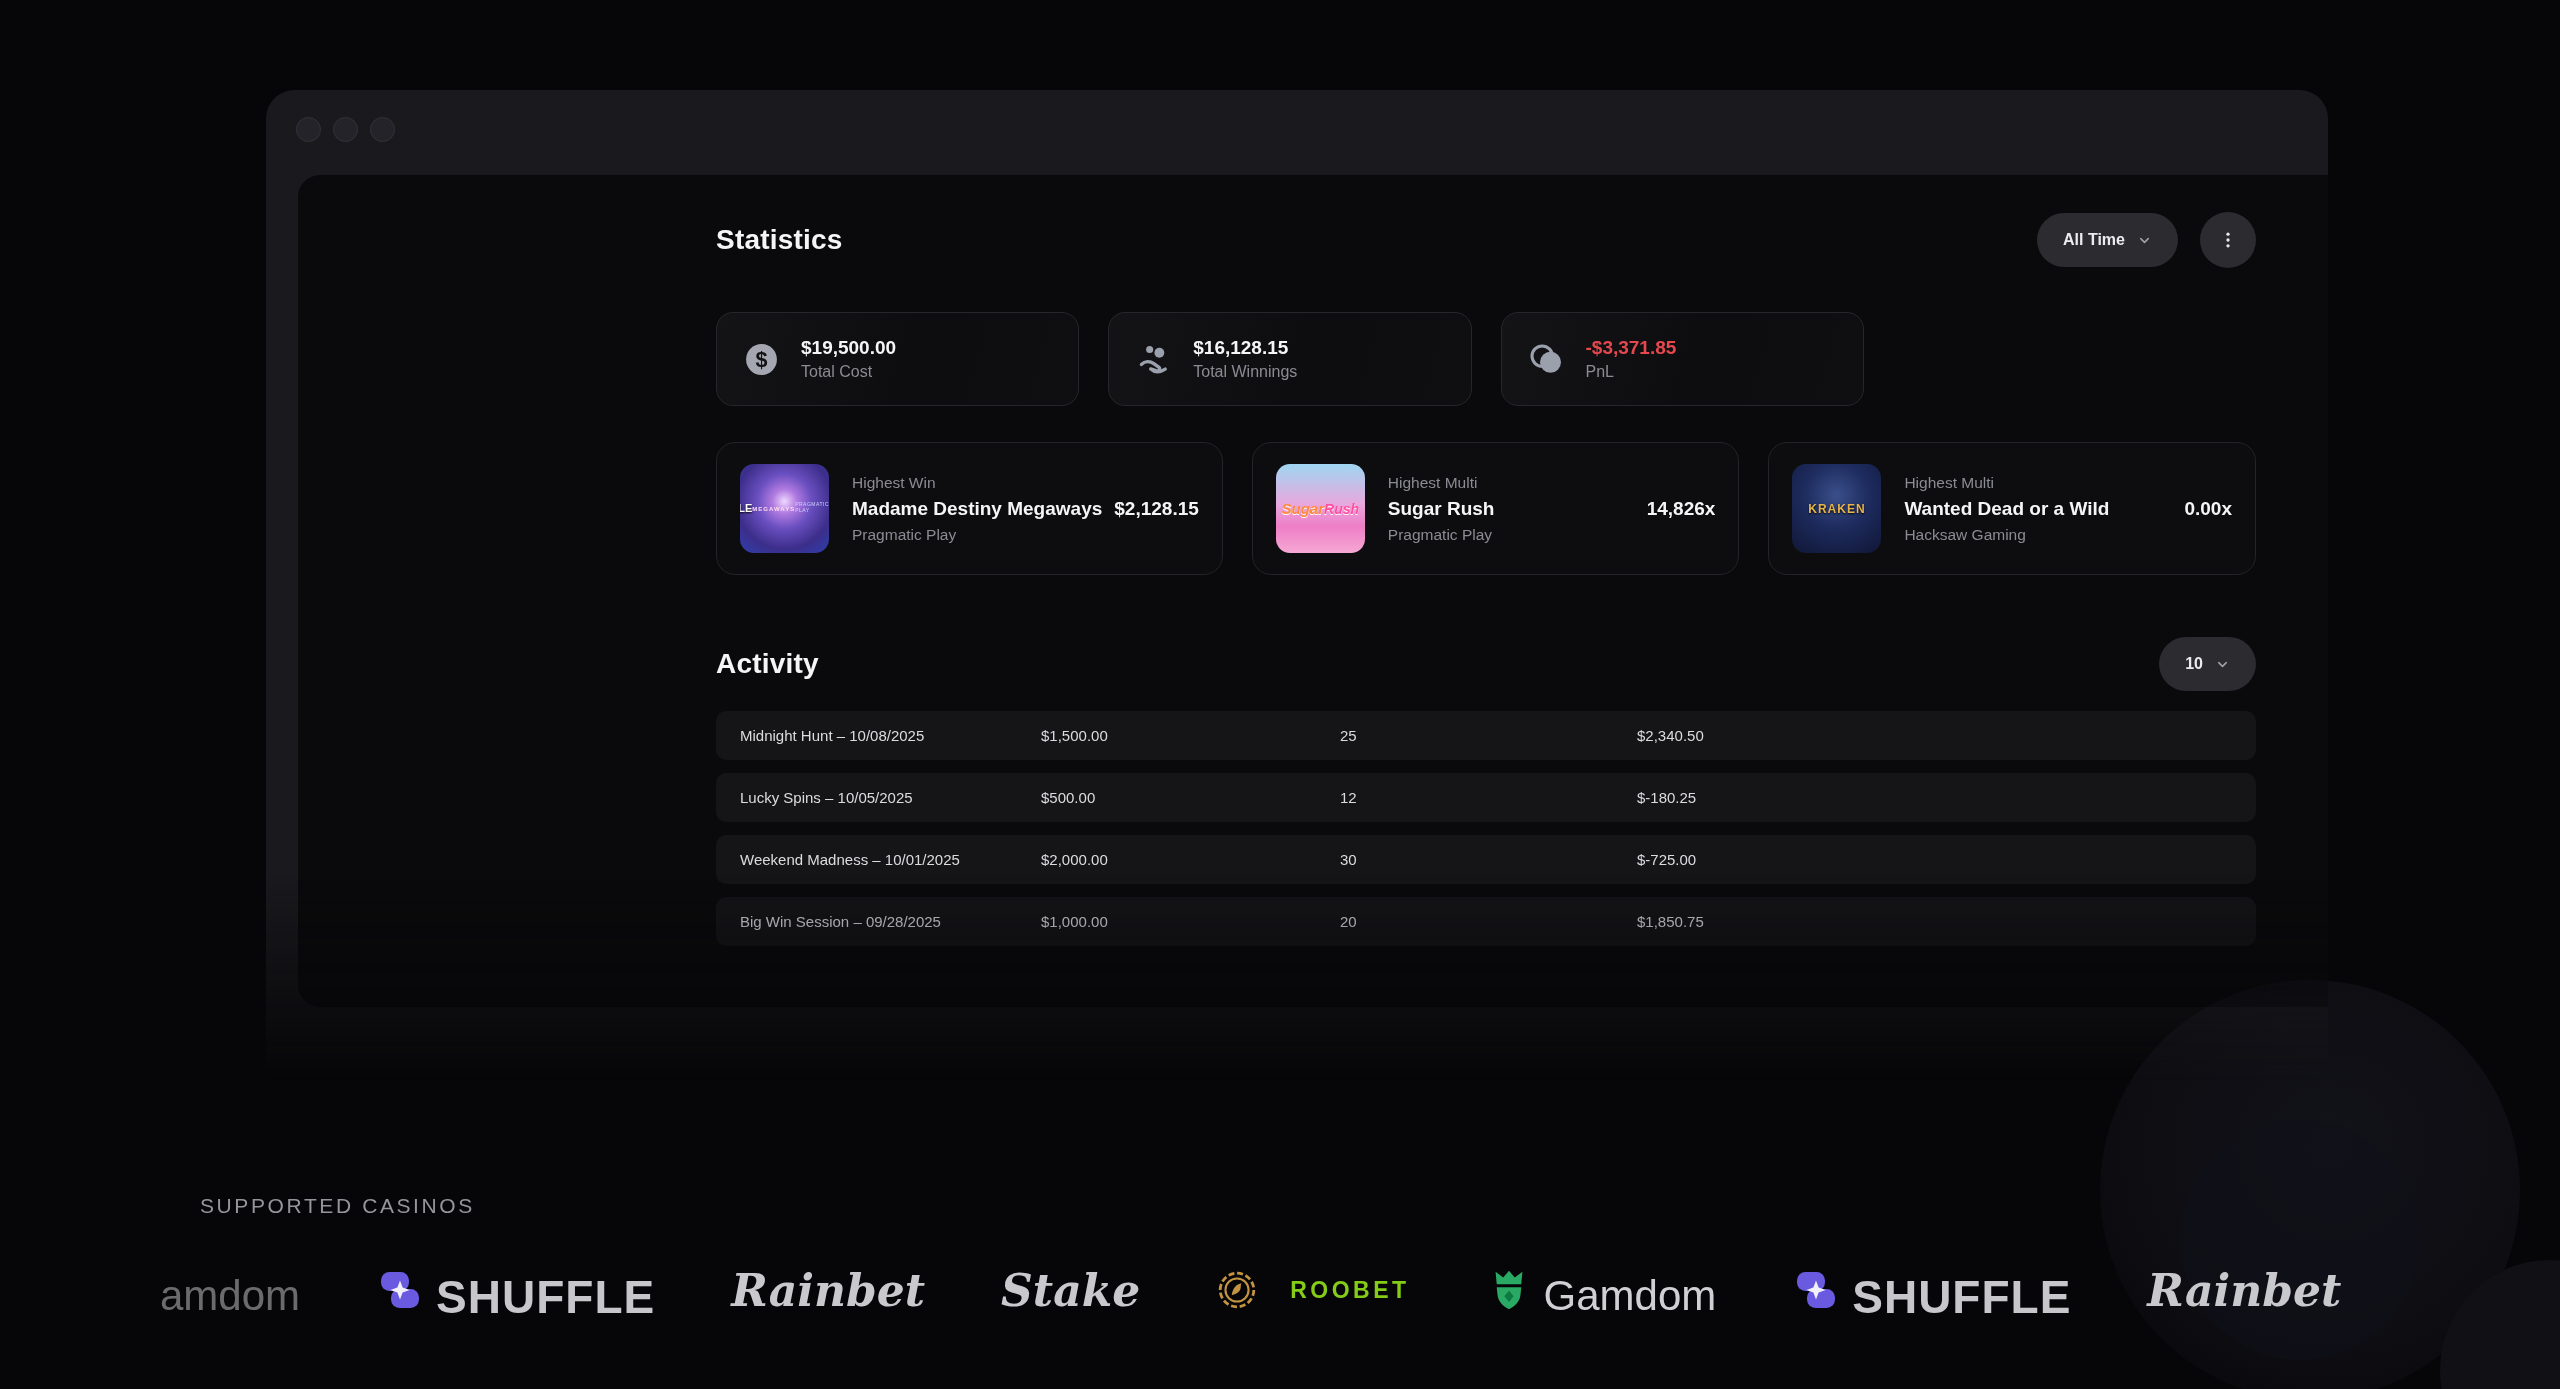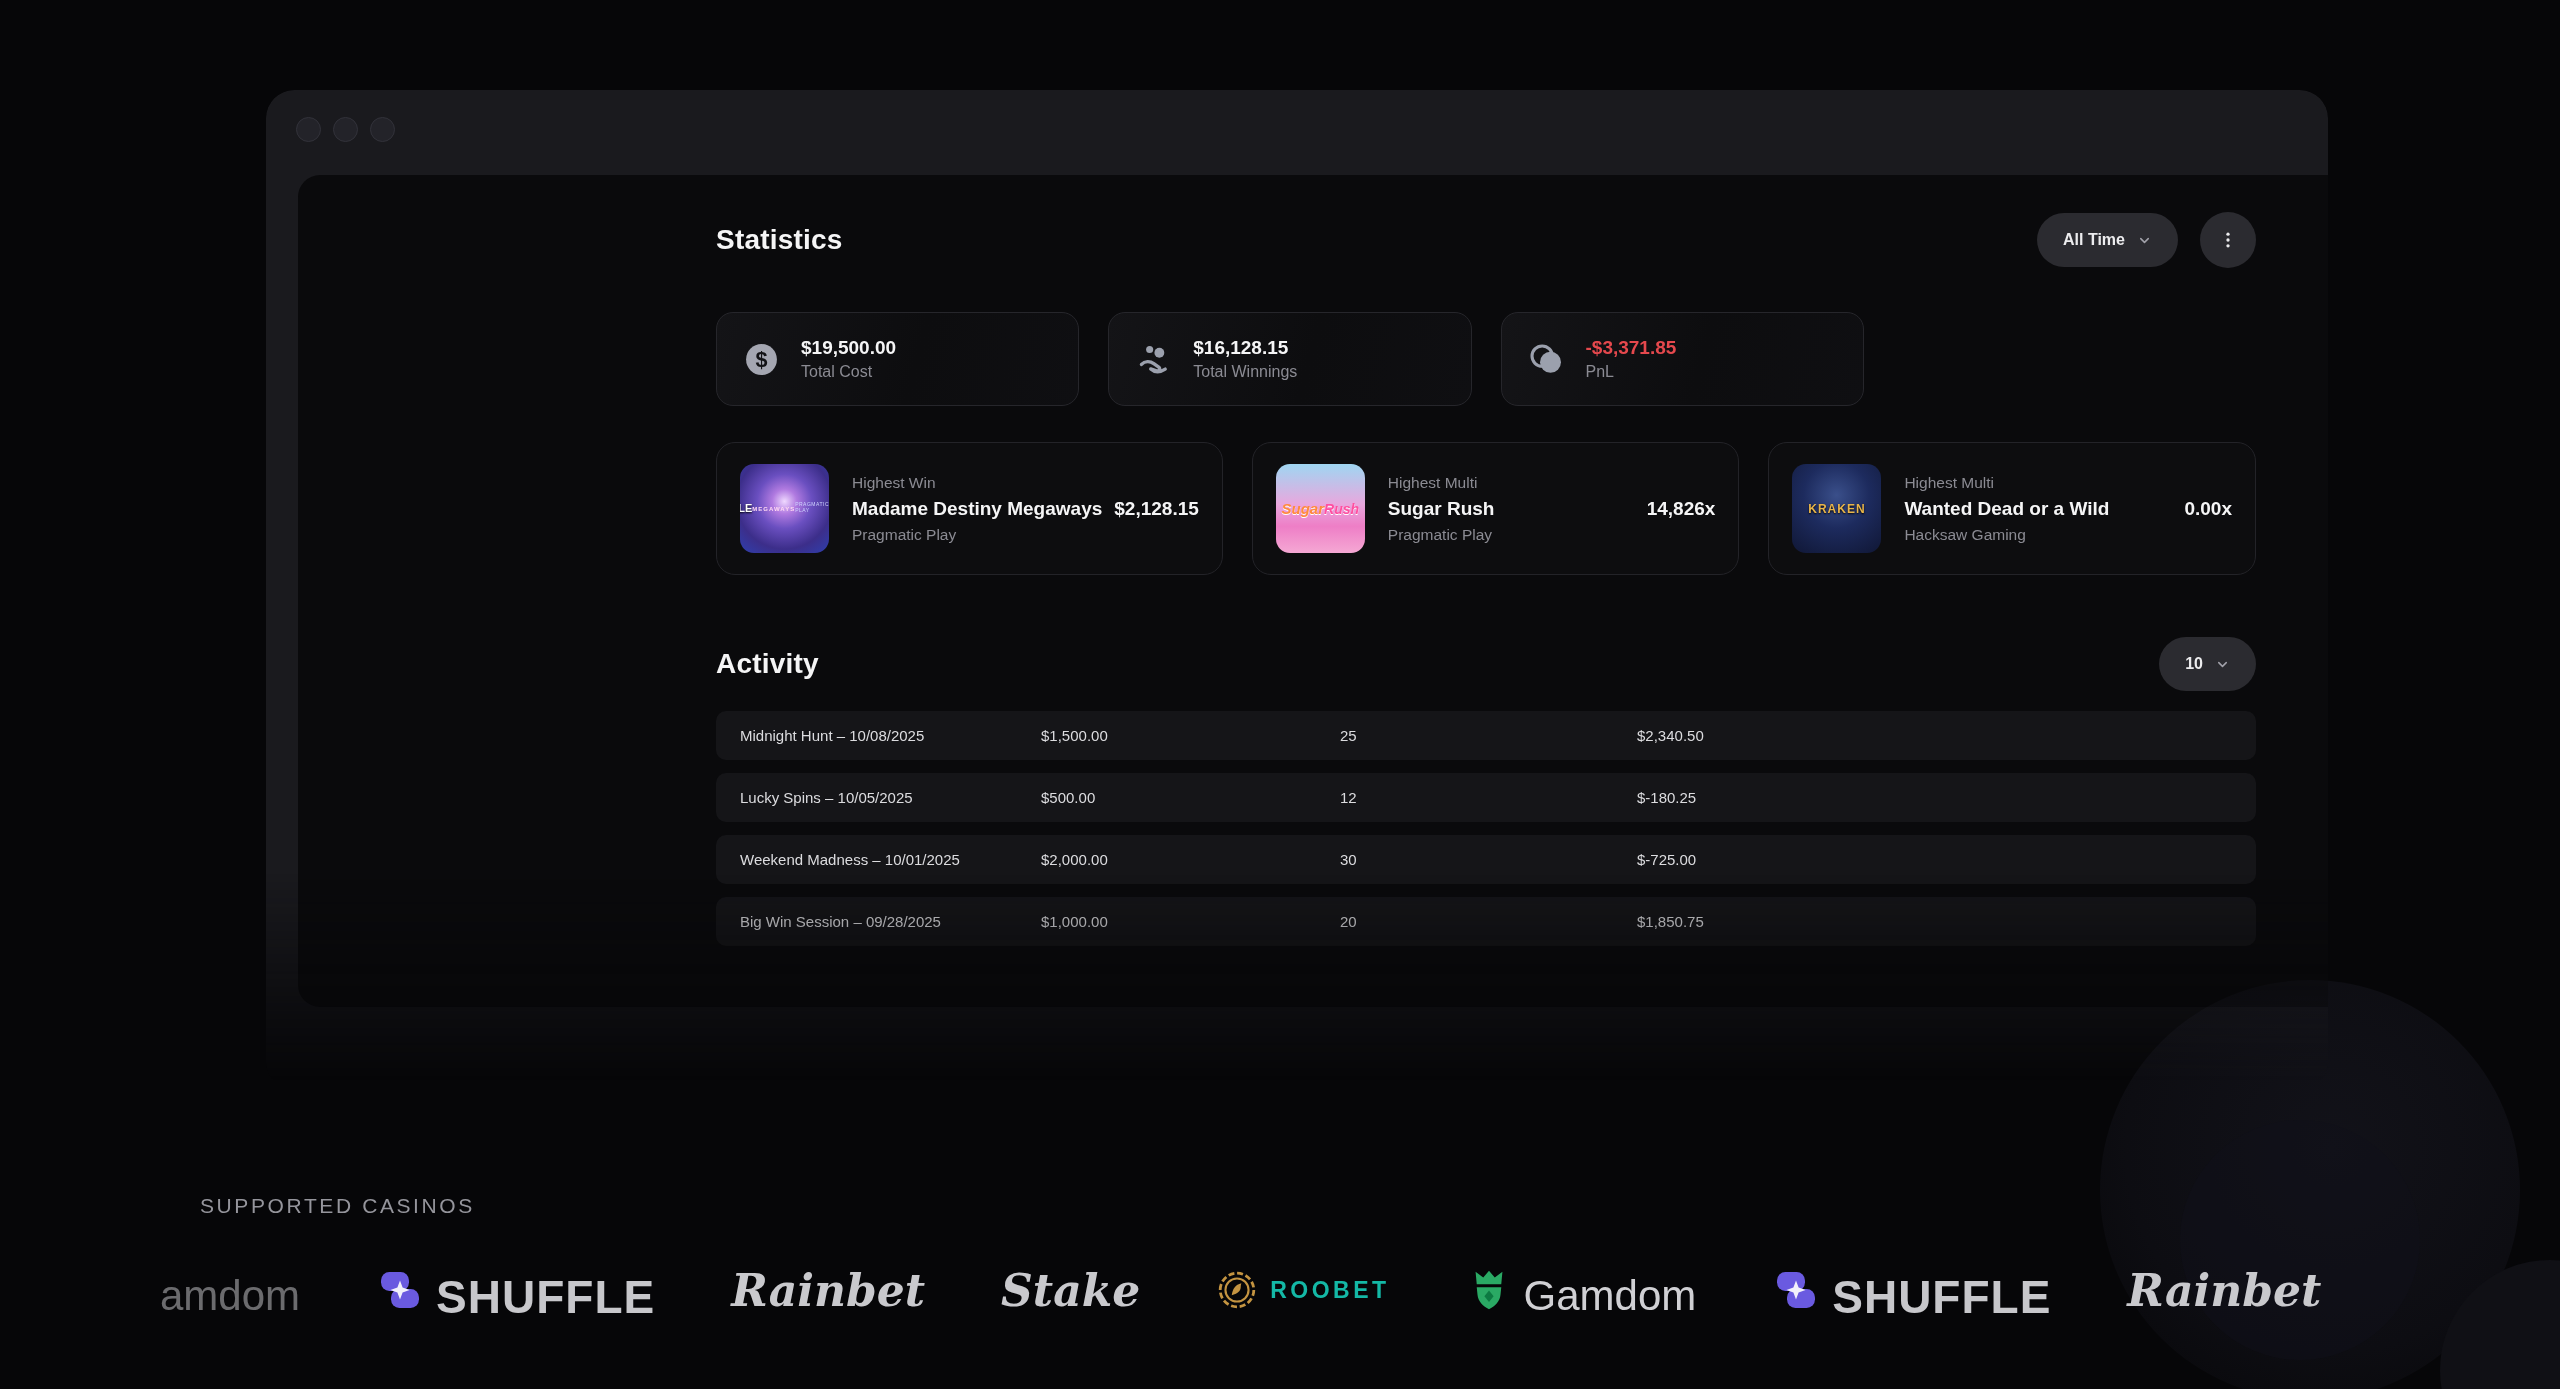--- a/index.html
+++ b/index.html
@@ -118,21 +118,21 @@
   }
   .logo-strip {
     position:absolute; left:0; top:1248px; width:2560px; height:84px;
     display:flex; align-items:center; gap:76px; padding-left:160px; overflow:hidden;
   }
   .logo { display:flex; align-items:center; gap:12px; white-space:nowrap; cursor:pointer; }
   .logo-partial { opacity:.5; }
   .logo-word-sans { font-size:46px; font-weight:bold; color:#c7c7cb; letter-spacing:1px;margin-top:14px; }
   .logo-word-gamdom { font-size:42px; font-weight:500; color:#d0d0d4;margin-top:12px; }
   .logo-word-script { font-family:"DejaVu Serif","Liberation Serif",serif; font-style:italic; font-size:44px; font-weight:bold; color:#c9c9cd; }
-  .logo-word-roobet { font-size:23px; font-weight:bold; letter-spacing:3.5px; color:#14b8a6; }
+  .logo-word-roobet { font-size:23px; font-weight:bold; letter-spacing:3.5px; color:#84cc16;margin-left:20px; }
   .logo-fade {
     position:absolute; left:0; top:1240px; width:150px; height:100px;
     background:linear-gradient(to right,#060608 35%,rgba(6,6,8,0) 100%);
     pointer-events:none;
   }
   .lg-icon { flex:0 0 auto; }
 </style>
 </head>
 <body>
 

